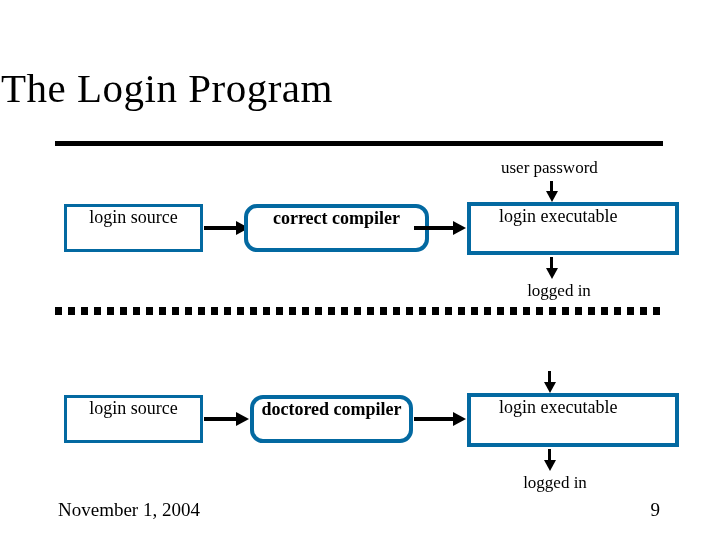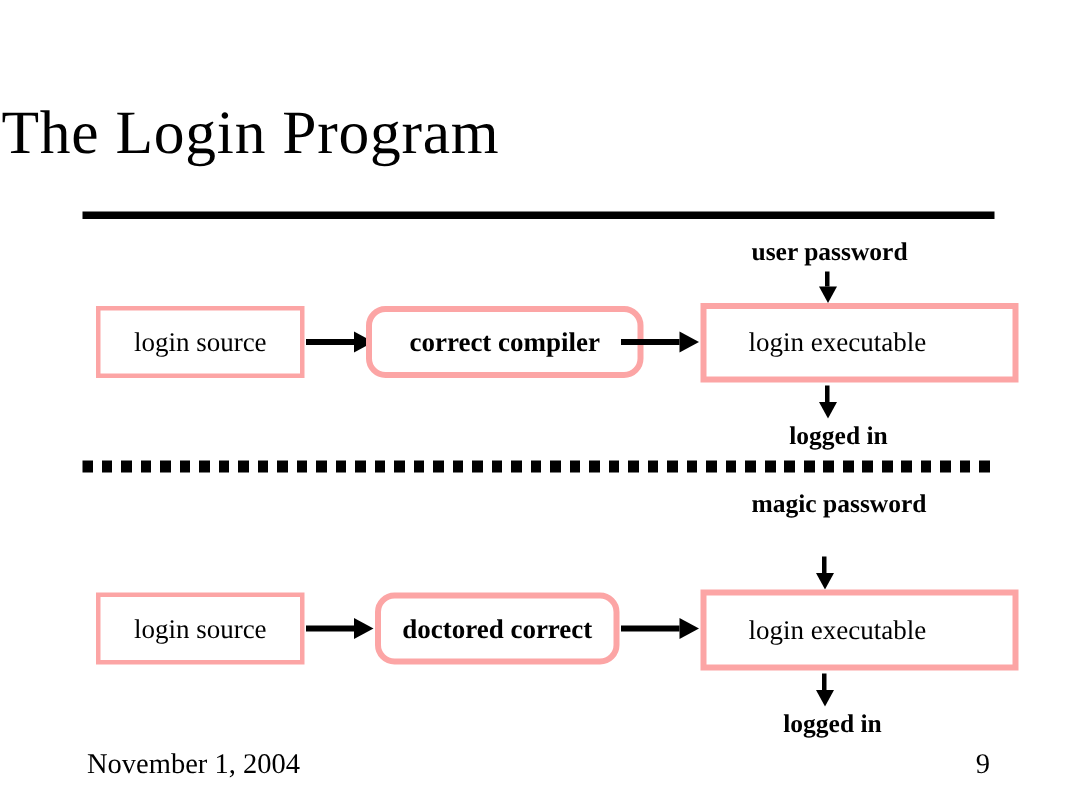--- a/index.html
+++ b/index.html
@@ -10,22 +10,22 @@
     position:relative; overflow:hidden;
   }
   .abs { position:absolute; }
 
   
   .title { top:64px; left:1px; width:720px; font-size:41px; letter-spacing:0.5px; }
   .rule  { left:55px; top:141px; width:608px; height:5px; background:#000; }
 
   
   .box {
-    border:3px solid #fca5a5; box-sizing:border-box;
-    display:flex; align-items:center; justify-content:center;
+    border:3px solid #0369a1; box-sizing:border-box;
+    display:flex; align-items:flex-start; justify-content:center;
     font-size:18px; background:#fff;
   }
   .box.exec { border-width:4px; justify-content:flex-start; padding-left:28px; }
   .box.rounded { border-width:4px; border-radius:13px; font-weight:bold; }
 
   #box-src-top  { left:64px;  top:204px; width:139px; height:48px; }
   #box-cmp-top  { left:244px; top:204px; width:185px; height:48px; }
   #box-exe-top  { left:467px; top:202px; width:212px; height:53px; }
   #box-src-bot  { left:64px;  top:395px; width:139px; height:48px; }
   #box-cmp-bot  { left:250px; top:395px; width:163px; height:48px; }
@@ -45,21 +45,21 @@
   .varrow { display:flex; flex-direction:column; align-items:center; width:13px; }
   .varrow .shaft { width:3px; background:#000; flex:1; }
   .varrow .head  { width:0; height:0; border-top:11px solid #000;
                    border-left:6px solid transparent; border-right:6px solid transparent; }
   #va1 { left:545px; top:181px; height:21px; }
   #va2 { left:545px; top:257px; height:22px; }
   #va3 { left:543px; top:371px; height:22px; }
   #va4 { left:543px; top:449px; height:22px; }
 
   
-  .lbl { font-weight:bold; font-size:17px; white-space:nowrap; }
+  .lbl { font-weight:normal; font-size:17px; white-space:nowrap; }
   #lbl-userpass   { left:501px; top:158px; }
   #lbl-loggedin-1 { left:499px; top:281px; width:120px; text-align:center; }
   #lbl-magicpass  { left:501px; top:325px; line-height:22px; }
   #lbl-loggedin-2 { left:495px; top:473px; width:120px; text-align:center; }
 
   
   .dots { left:55px; top:307px; width:611px; height:8px;
           background:repeating-linear-gradient(90deg,#000 0 7px,transparent 7px 13px); }
 
   
@@ -106,39 +106,38 @@
 <div class="abs varrow" id="va2">
   <div class="shaft"></div>
   <div class="head"></div>
 </div>
 
 <div class="abs lbl" id="lbl-loggedin-1">logged in</div>
 
 <div class="abs dots"></div>
 
 <div class="abs lbl" id="lbl-magicpass">
-  <div>magic password</div>
 </div>
 
 <div class="abs varrow" id="va3">
   <div class="shaft"></div>
   <div class="head"></div>
 </div>
 
 <div class="abs box" id="box-src-bot">
   <span>login source</span>
 </div>
 
 <div class="abs harrow" id="ha3">
   <div class="shaft"></div>
   <div class="head"></div>
 </div>
 
 <div class="abs box rounded" id="box-cmp-bot">
-  <span>doctored correct</span>
+  <span>doctored compiler</span>
 </div>
 
 <div class="abs harrow" id="ha4">
   <div class="shaft"></div>
   <div class="head"></div>
 </div>
 
 <div class="abs box exec" id="box-exe-bot">
   <span>login executable</span>
 </div>

